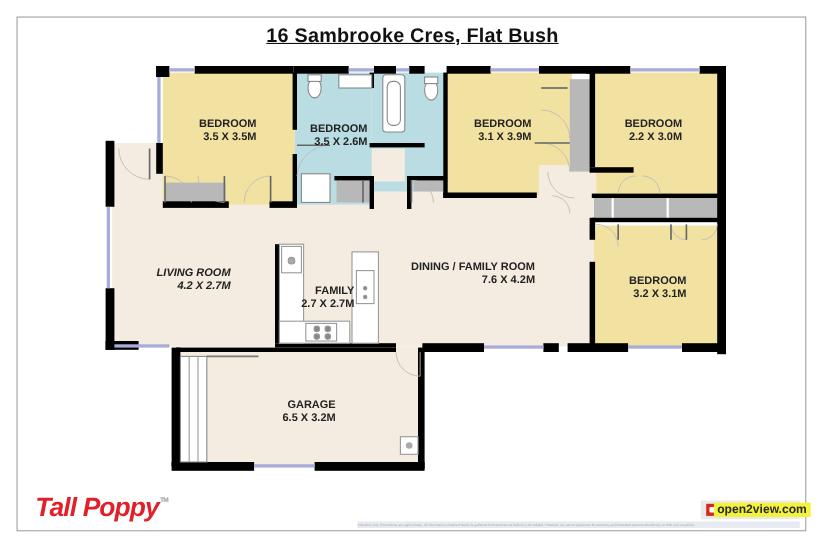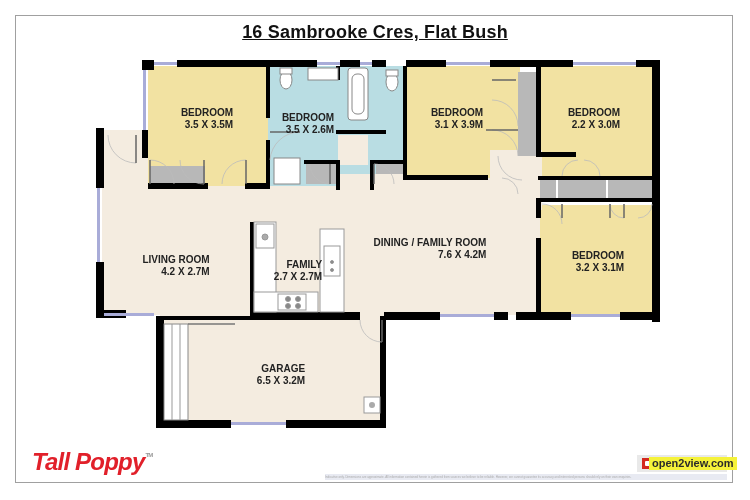--- a/index.html
+++ b/index.html
@@ -209,21 +209,21 @@
   <div>3.5 X 2.6M</div>
 </div>
 <div class="label" style="left:457px;top:107px;">
   <div>BEDROOM</div>
   <div>3.1 X 3.9M</div>
 </div>
 <div class="label" style="left:594px;top:107px;">
   <div>BEDROOM</div>
   <div>2.2 X 3.0M</div>
 </div>
-<div class="label" style="left:176px;top:254px;">
+<div class="label" style="left:176px;top:243px;font-style:italic;">
   <div>LIVING ROOM</div>
   <div>4.2 X 2.7M</div>
 </div>
 <div class="label" style="left:298px;top:259px;">
   <div>FAMILY</div>
   <div>2.7 X 2.7M</div>
 </div>
 <div class="label" style="left:430px;top:237px;">
   <div>DINING / FAMILY ROOM</div>
   <div>7.6 X 4.2M</div>

